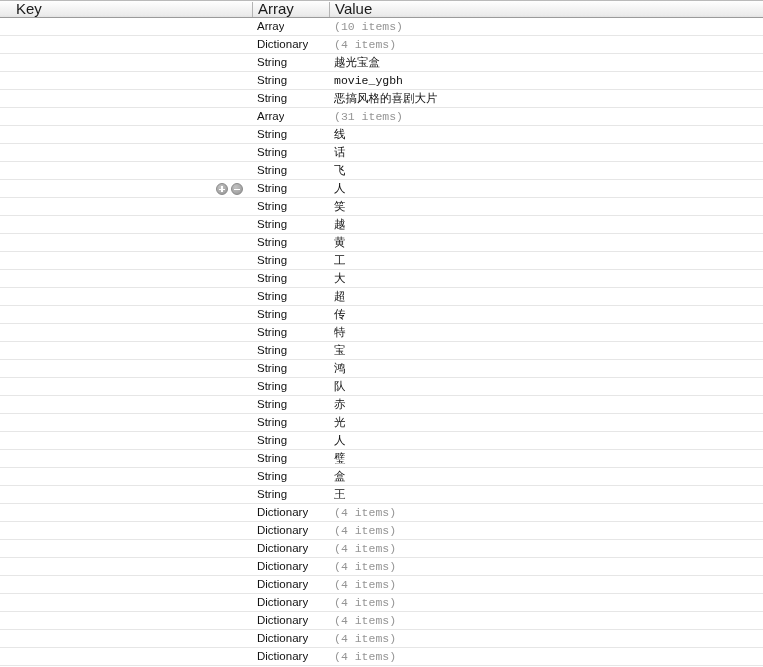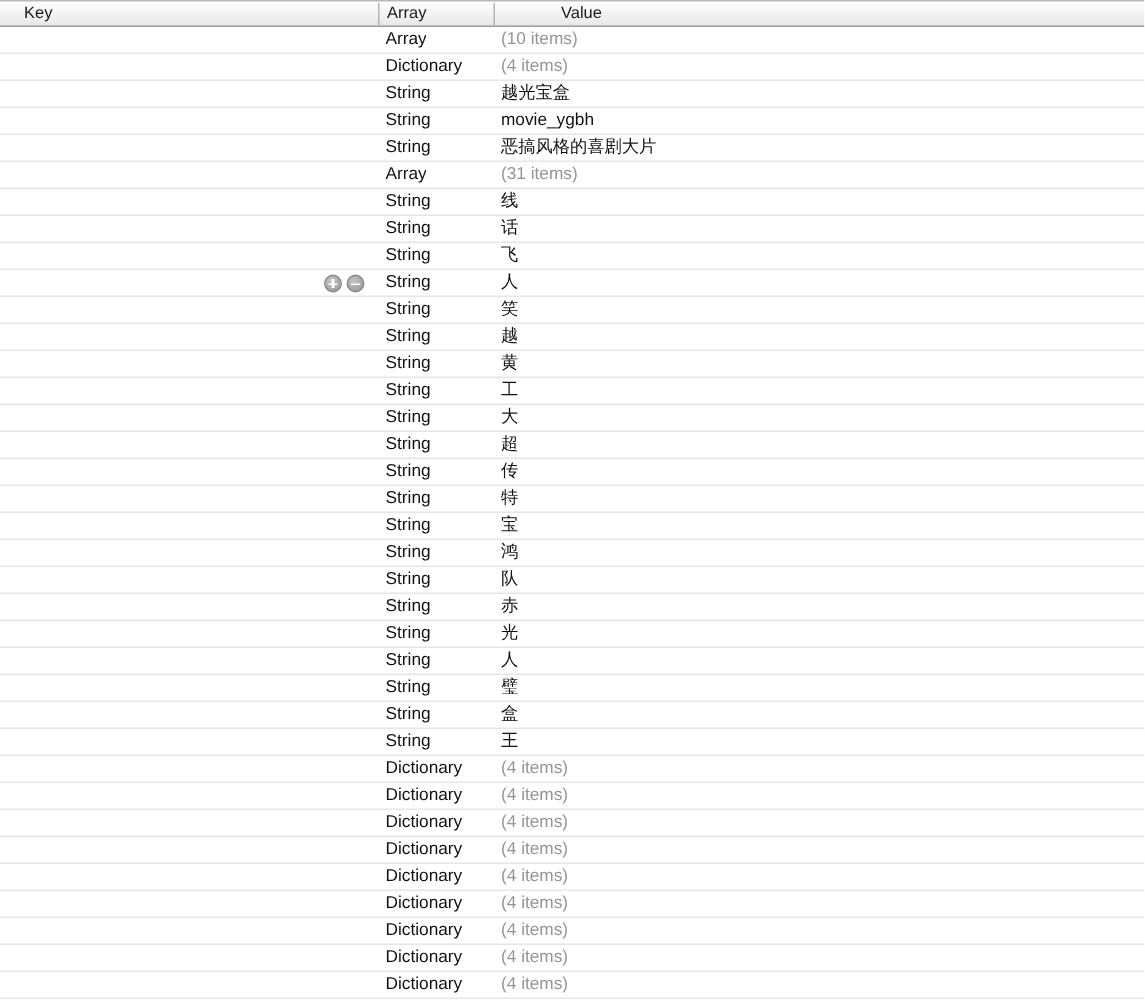--- a/index.html
+++ b/index.html
@@ -26,21 +26,21 @@
     background: linear-gradient(to bottom, #fefefe 0%, #f4f4f4 45%, #ececec 85%, #e3e3e3 100%);
     border-top: 1px solid #b9b9b9;
     border-bottom: 1px solid #9a9a9a;
     overflow: hidden;
   }
   .th {
     position: absolute;
     top: 0;
     height: 16px;
     line-height: 16px;
-    font-size: 11px;
+    font-size: 15px;
     color: #1a1a1a;
     white-space: nowrap;
     padding-left: 5px;
   }
   .th-divider {
     position: absolute;
     top: 1px;
     width: 1px;
     height: 15px;
     background: #b4b4b4;
@@ -103,33 +103,33 @@
   .circ-btn.plus::after {
     left: 4.2px; top: 2.3px;
     width: 1.5px; height: 6px;
   }
   .circ-btn.minus::before {
     left: 2px; top: 4.5px;
     width: 6px; height: 1.5px;
   }
   .circ-btn.minus::after { display: none; }
 
-  .cjk { font-family: Liberation Sans, sans-serif; }
+  .cjk { font-family: Liberation Mono, monospace; }
 </style>
 </head>
 <body>
 
 <div id="plist-editor">
 
   <div class="table-header">
     <div class="th" style="left:11px;">Key</div>
     <div class="th-divider" style="left:252px;"></div>
     <div class="th" style="left:253px;">Array</div>
     <div class="th-divider" style="left:329px;"></div>
-    <div class="th" style="left:330px;margin-left:39px;">Value</div>
+    <div class="th" style="left:330px;">Value</div>
   </div>
 
   <div class="rows" id="rows-container">
       <div class="row d0">
         <div class="cell cell-key"></div>
         <div class="cell cell-type">Array</div>
         <div class="cell cell-value cjk muted">(10 items)</div>
       </div>
       <div class="row d1">
         <div class="cell cell-key"></div>

